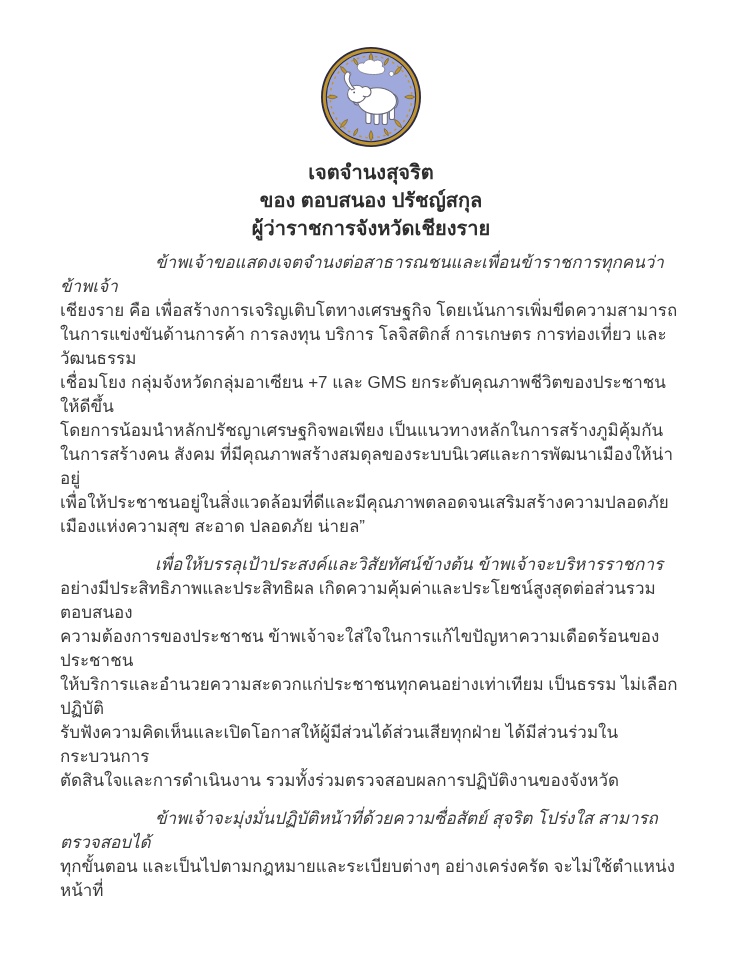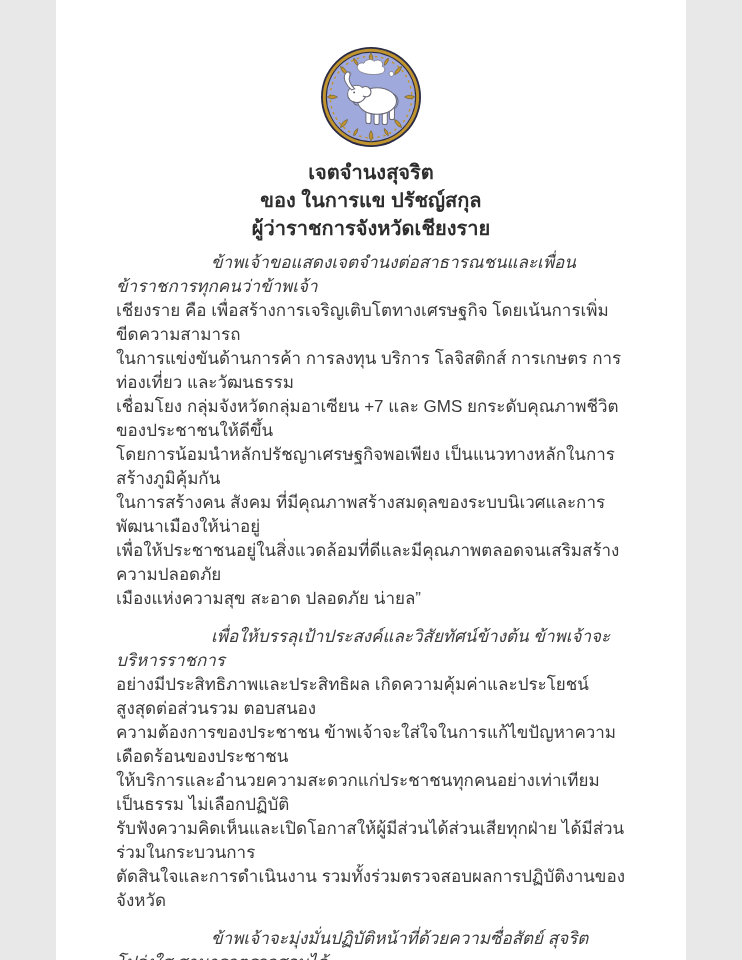--- a/index.html
+++ b/index.html
@@ -1,18 +1,18 @@
 <!DOCTYPE html>
 <html><head>
 <meta charset="utf-8">
 <style>
   html,body { margin:0; padding:0; background:#e8e8e8; }
   .page {
     position:relative;
-    width:630px; height:960px;
+    width:742px; height:960px;
     margin:0 auto;
     background:#ffffff;
     font-family:"Liberation Sans", sans-serif;
     color:#3b3b3b;
     overflow:hidden;
     box-sizing:border-box;
     padding:46px 60px 0 60px;
   }
   .emblem-wrap { display:flex; justify-content:center; }
   .emblem-wrap svg { width:102px; height:102px; }
@@ -80,21 +80,21 @@
         <path d="M31 43 C 25 38 22 31 25 27 C 27 24 31 26 29 30 C 27.5 33.5 30 38 34 42 Z"></path>
         <path d="M41 41 c5-3 9 0 9 4 c0 4-4 6-8 4"></path>
         <path d="M33 54 c0 3 2 4 4 4" fill="none"></path>
         <circle cx="33.5" cy="45.5" r="0.9" fill="#555566" stroke="none"></circle>
       </g>
     </svg>
   </div>
 
   <div class="title-block">
     <div>เจตจำนงสุจริต</div>
-    <div>ของ ในการแข ปรัชญ์สกุล</div>
+    <div>ของ ตอบสนอง ปรัชญ์สกุล</div>
     <div>ผู้ว่าราชการจังหวัดเชียงราย</div>
   </div>
 
   <div class="body-text">
 
     <div class="para">
       <div class="line indent">ข้าพเจ้าขอแสดงเจตจำนงต่อสาธารณชนและเพื่อนข้าราชการทุกคนว่าข้าพเจ้า</div>
       <div class="line">เชียงราย คือ เพื่อสร้างการเจริญเติบโตทางเศรษฐกิจ โดยเน้นการเพิ่มขีดความสามารถ</div>
       <div class="line">ในการแข่งขันด้านการค้า การลงทุน บริการ โลจิสติกส์ การเกษตร การท่องเที่ยว และวัฒนธรรม</div>
       <div class="line">เชื่อมโยง กลุ่มจังหวัดกลุ่มอาเซียน +7 และ GMS ยกระดับคุณภาพชีวิตของประชาชนให้ดีขึ้น</div>

